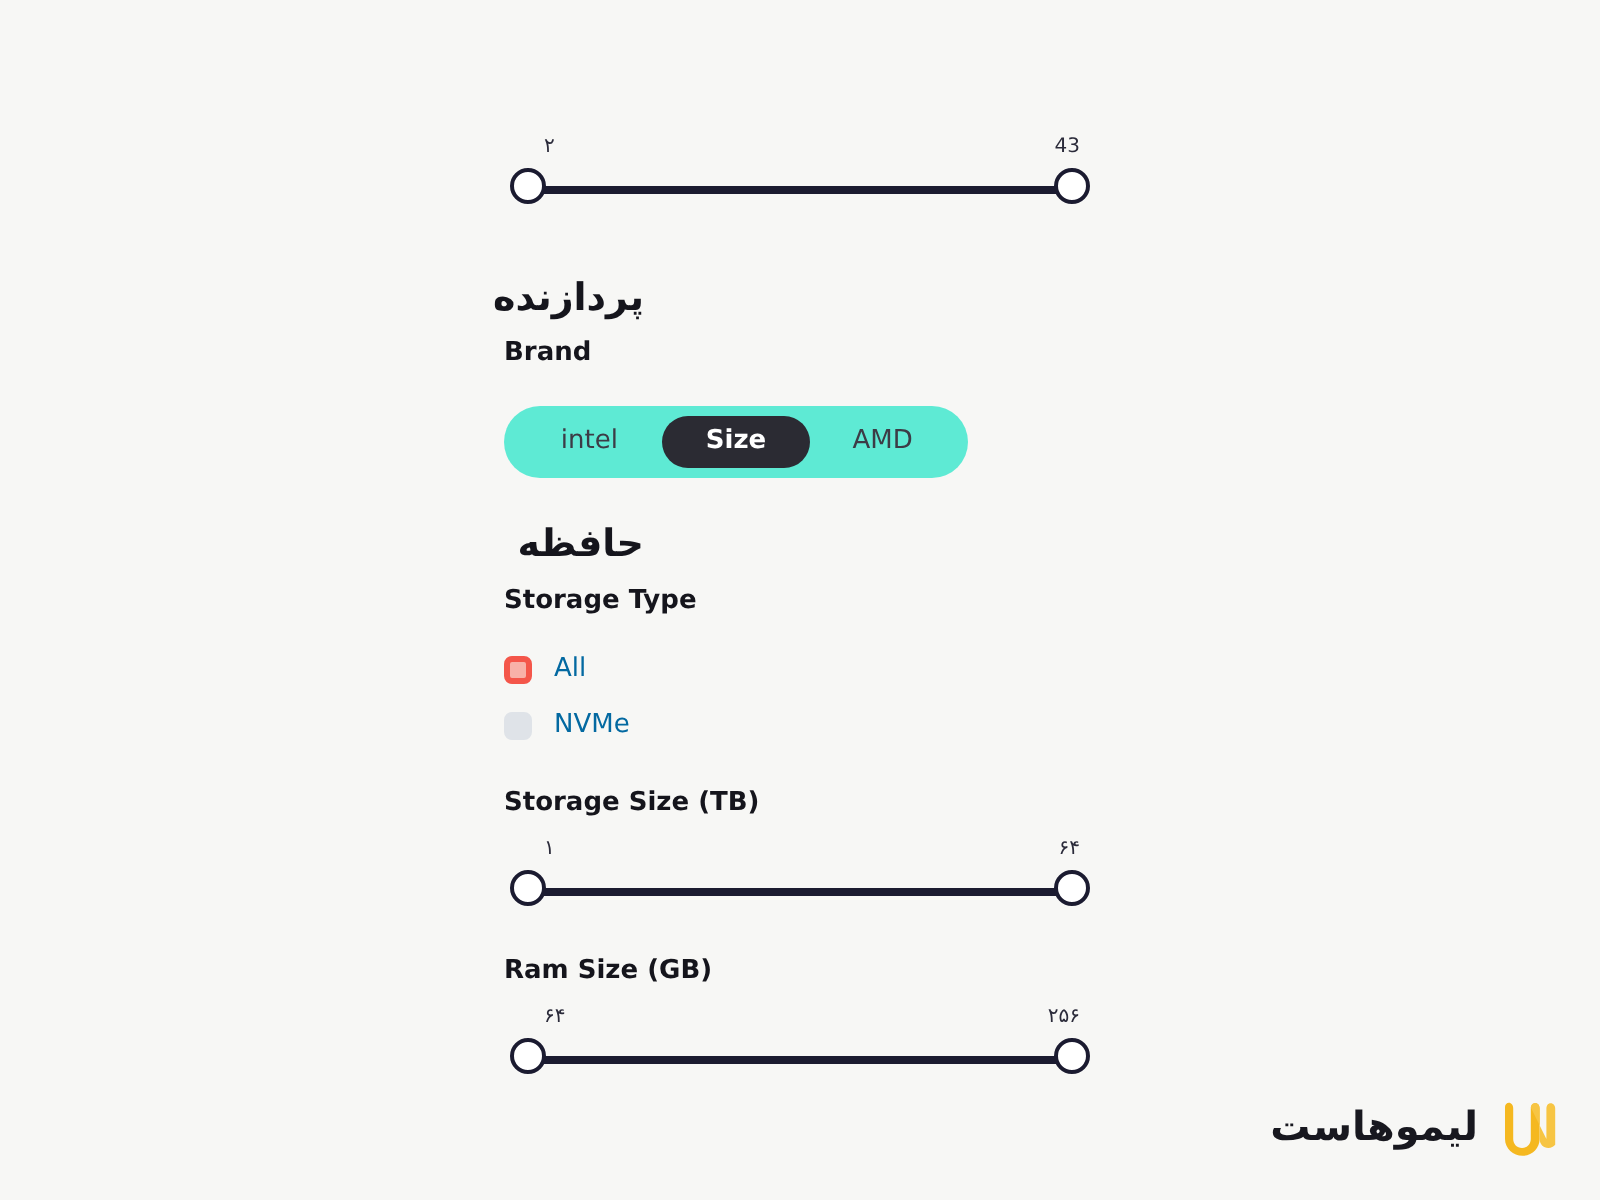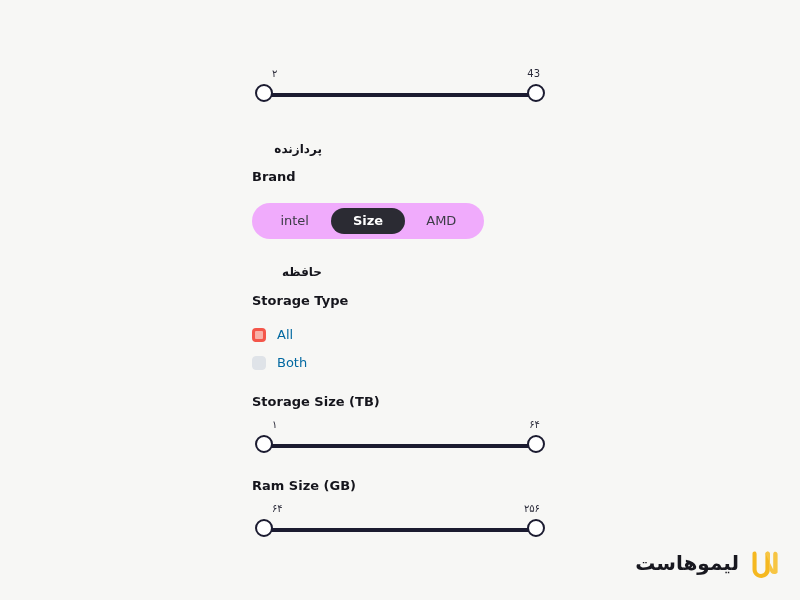--- a/index.html
+++ b/index.html
@@ -67,21 +67,21 @@
     border-radius: 50%;
     background: #ffffff;
     border: 2px solid #1b1b30;
     box-sizing: border-box;
   }
   .slider-rail .thumb.lo { left: 3px; }
   .slider-rail .thumb.hi { right: 3px; }
 
   
   .group-title {
-    font-size: 12px;
+    font-size: 19px;
     font-weight: bold;
     color: #15151c;
     letter-spacing: 0px;
     margin: 0;
     line-height: 20px;
     direction: rtl;
     text-align: right;
     width: 70px;
   }
   .field-label {
@@ -89,21 +89,21 @@
     font-weight: bold;
     color: #15151c;
     margin: 0;
     line-height: 18px;
   }
 
   
   .segmented {
     display: inline-flex;
     align-items: center;
-    background: #f0abfc;
+    background: #5eead4;
     border-radius: 999px;
     padding: 5px 6px;
     box-sizing: border-box;
     width: 232px;
     height: 36px;
     justify-content: space-between;
   }
   .seg {
     flex: 1;
     text-align: center;
@@ -198,21 +198,21 @@
   <h2 class="group-title">حافظه</h2>
   <div class="field-label" style="margin-top:10px;">Storage Type</div>
 
   <div style="margin-top:13px;">
     <div class="check-row">
       <span class="box on"></span>
       <span class="check-label">All</span>
     </div>
     <div class="check-row" style="margin-top:4px;">
       <span class="box off"></span>
-      <span class="check-label">Both</span>
+      <span class="check-label">NVMe</span>
     </div>
   </div>
 
   <div class="field-label" style="margin-top:18px;">Storage Size (TB)</div>
   <div class="slider-block" style="margin-top:8px;">
     <div class="slider-scale">
       <span class="tick left">۱</span>
       <span class="tick right">۶۴</span>
     </div>
     <div class="slider-rail">

